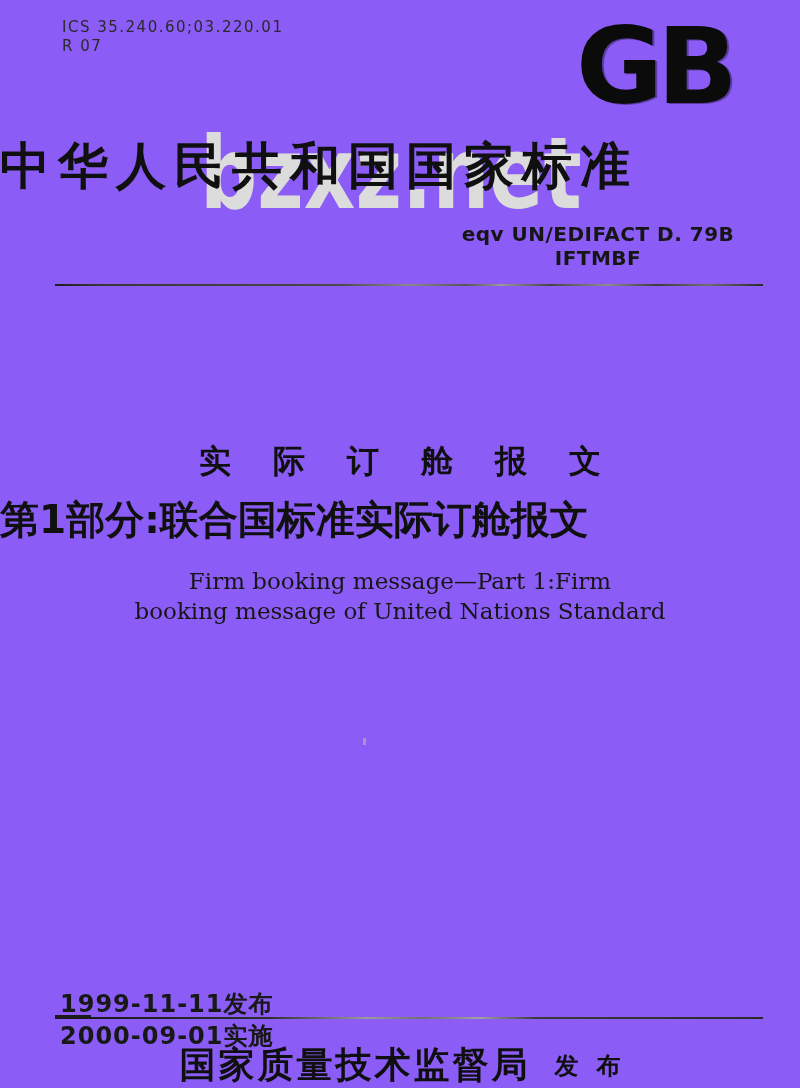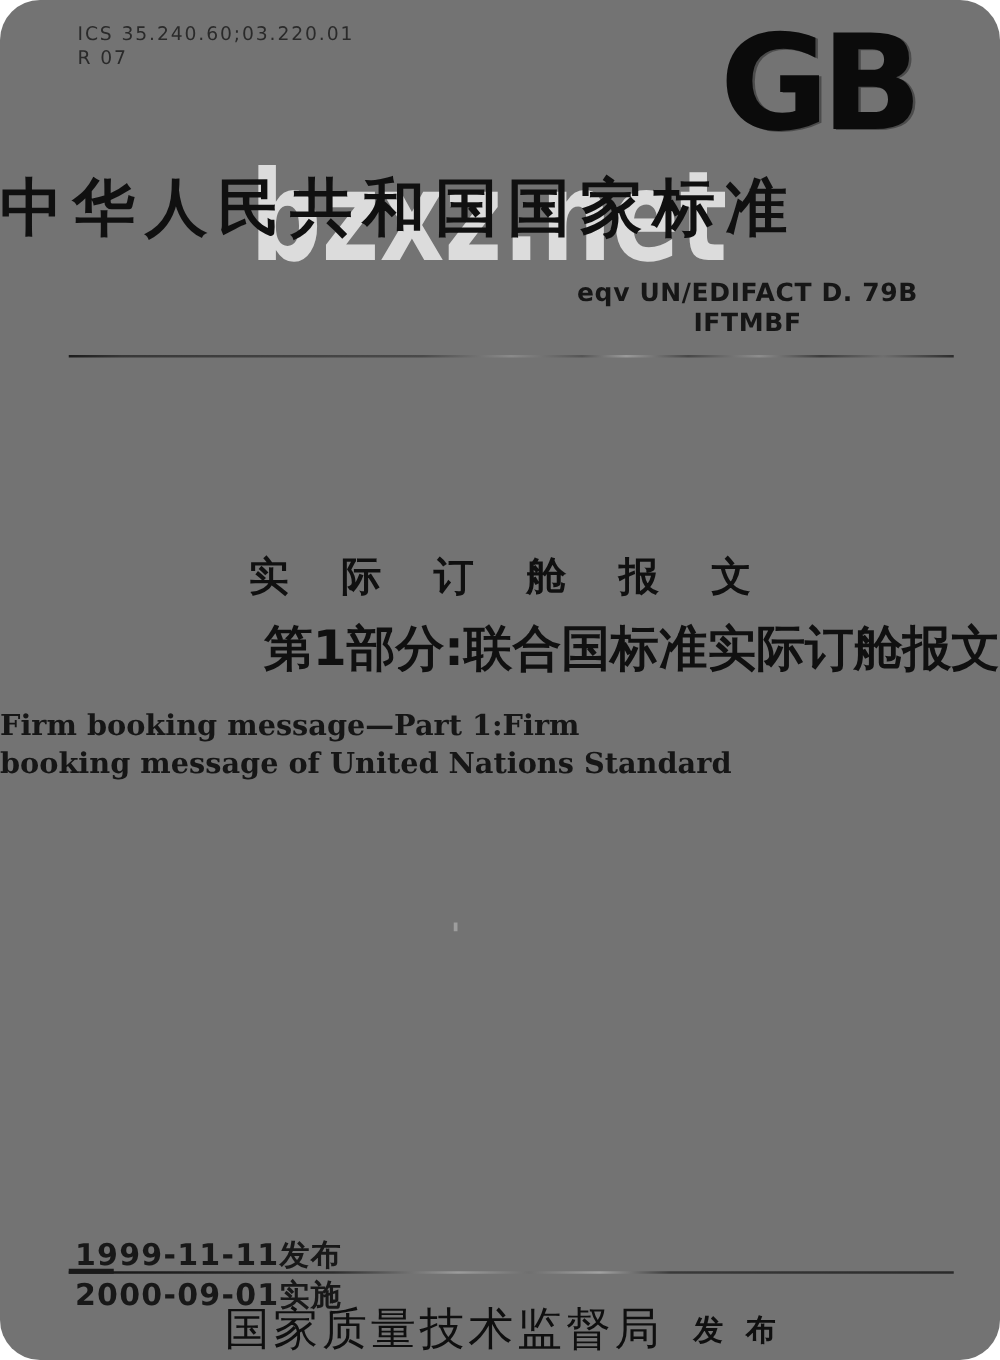--- a/index.html
+++ b/index.html
@@ -1,25 +1,24 @@
 <!DOCTYPE html>
 <html><head>
 <meta charset="utf-8">
 <style>
   * { margin:0; padding:0; box-sizing:border-box; }
   html,body { background:#ffffff; }
   .page {
     position:relative;
     width:800px; height:1088px;
     margin:0 auto;
-    background:#737373;
+    background:#8b5cf6;
     color:#141414;
     font-family:"DejaVu Sans", sans-serif;
     overflow:hidden;
-    border-radius:32px;
   }
 
   
   .ics {
     position:absolute; left:62px; top:18px;
     font-size:15px; line-height:19px;
     letter-spacing:1.5px;
     color:#2a2a2a;
     font-weight:500;
   }
@@ -81,34 +80,34 @@
   .title-cn-1 {
     position:absolute; left:0; right:0; top:437px;
     text-align:center;
     font-weight:bold;
     font-size:32px; line-height:48px;
     color:#101010;
     white-space:nowrap;
   }
   .title-cn-1 span { letter-spacing:42px; margin-right:-42px; }
   .title-cn-2 {
-    position:absolute; left:11px; right:0; top:497px;
-    text-align:right;
+    position:absolute; left:0; right:0; top:497px;
+    text-align:left;
     font-weight:bold;
     font-size:39px; line-height:46px;
     color:#101010;
     white-space:nowrap;
   }
 
   
   .title-en {
     position:absolute; left:0; right:0; top:566px;
-    text-align:left;
+    text-align:center;
     font-family:"DejaVu Serif", serif;
-    font-weight:bold;
+    font-weight:normal;
     font-size:23px; line-height:30px;
     color:#161616;
   }
 
   
   .dates {
     position:absolute; left:60px; right:44px; top:988px;
     display:flex; justify-content:space-between; align-items:baseline;
     font-size:24px; font-weight:600;
     color:#181818;
@@ -127,21 +126,21 @@
 
   
   .publisher {
     position:absolute; left:0; right:0; top:1044px;
     text-align:center;
     color:#0f0f0f;
     white-space:nowrap;
   }
   .publisher-name {
     font-family:"DejaVu Serif", serif;
-    font-weight:normal;
+    font-weight:bold;
     font-size:36px; line-height:40px;
     letter-spacing:3px;
   }
   .publisher-action {
     display:inline-block;
     font-weight:bold;
     font-size:24px;
     letter-spacing:18px; margin-left:24px; margin-right:-18px;
     position:relative; top:-3px;
   }

